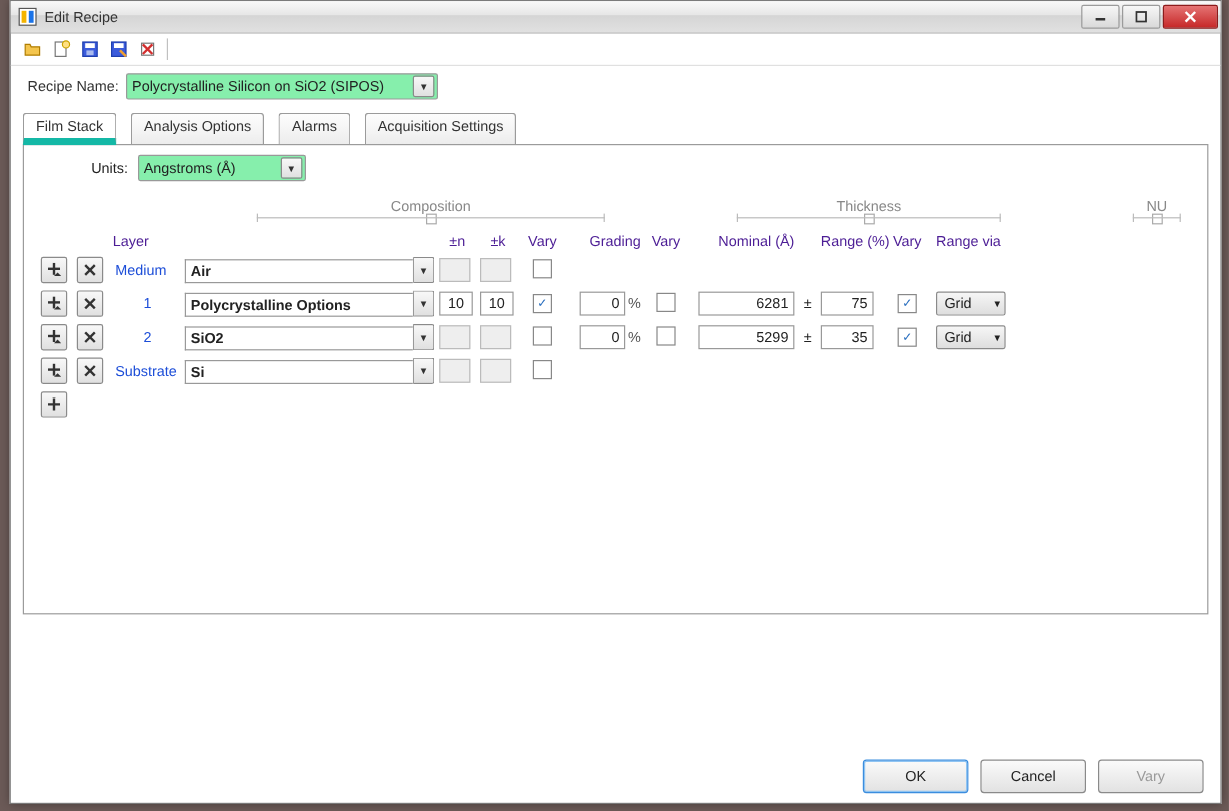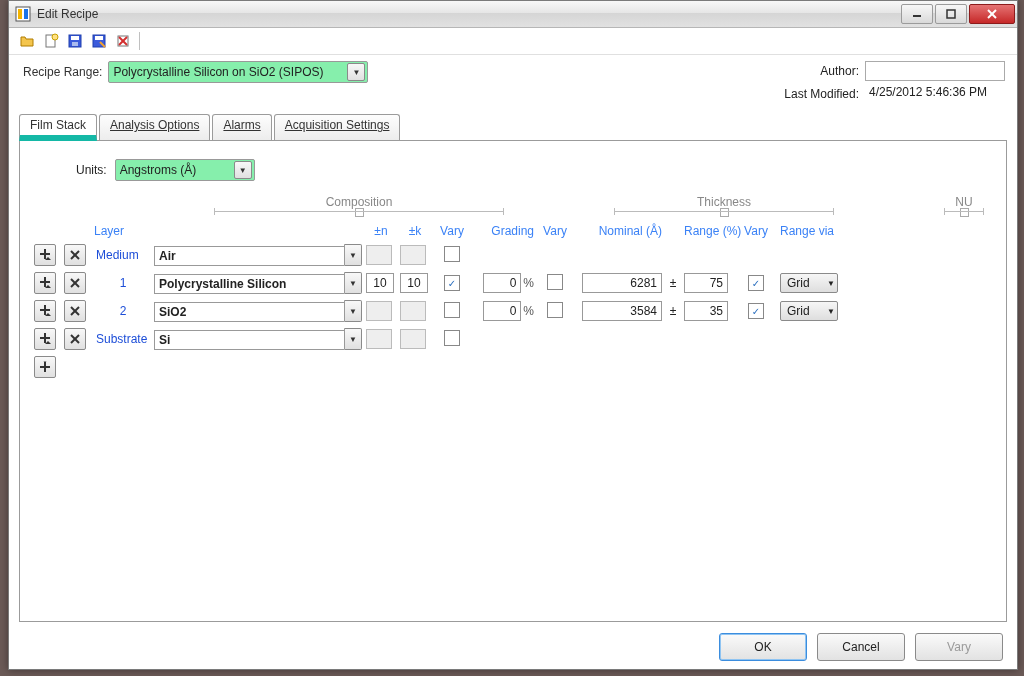--- a/index.html
+++ b/index.html
@@ -155,32 +155,32 @@
     border: 1px solid #9b9b9b;
     border-bottom: none;
     padding: 3px 10px;
     background: linear-gradient(to bottom,#fdfdfd,#ececec);
     margin-right: 0;
     border-top-left-radius: 3px;
     border-top-right-radius: 3px;
     color: #333;
     position: relative;
   }
-  .tab + .tab { margin-left: 2px; text-decoration: underline; }
+  .tab + .tab { margin-left: 12px; }
   .tab.active {
     background: #fff;
     border-bottom: 6px solid #14b8a6;
     z-index: 2;
   }
   .tabpanel {
     margin: 0 10px 10px 10px;
     border: 1px solid #9b9b9b;
-    height: 482px;
+    height: 392px;
     background: #fff;
-    padding: 18px 14px;
+    padding: 8px 14px;
     box-sizing: border-box;
     position: relative;
   }
   
   .units-row {
     display: flex;
     align-items: center;
     gap: 8px;
     margin-left: 42px;
     margin-bottom: 14px;
@@ -241,21 +241,21 @@
       14px   
       48px   
       40px   
       62px   
       40px;  
     align-items: center;
     column-gap: 4px;
     min-height: 28px;
   }
   .colhdr {
-    color: #3b82f6;
+    color: #4c1d95;
     font-size: 12px;
     min-height: 20px;
     margin-top: 2px;
   }
   .colhdr > div { white-space: nowrap; }
   .iconbtn {
     width: 20px; height: 20px;
     border: 1px solid #8a8a8a;
     background: linear-gradient(to bottom,#f8f8f8,#e0e0e0);
     border-radius: 2px;
@@ -413,31 +413,25 @@
           <rect x="3" y="3" width="10" height="10" fill="#fff" stroke="#777"></rect>
           <line x1="4" y1="4" x2="12" y2="12" stroke="#d32f2f" stroke-width="2"></line>
           <line x1="12" y1="4" x2="4" y2="12" stroke="#d32f2f" stroke-width="2"></line>
         </svg>
     </div>
     <div class="tsep"></div>
   </div>
 
   <div class="header">
     <div class="recipe-name">
-      <label>Recipe Range:</label>
+      <label>Recipe Name:</label>
       <div class="combo">
         <span class="text" style="min-width:230px">Polycrystalline Silicon on SiO2 (SIPOS)</span>
         <span class="arrow">▼</span>
       </div>
-    </div>
-    <div class="right-meta">
-      <div>Author:</div>
-      <div class="field"></div>
-      <div>Last Modified:</div>
-      <div class="field ro">4/25/2012 5:46:36 PM</div>
     </div>
   </div>
 
   <div class="tabs">
     <div class="tab active">Film Stack</div>
     <div class="tab">Analysis Options</div>
     <div class="tab">Alarms</div>
     <div class="tab">Acquisition Settings</div>
   </div>
 
@@ -532,21 +526,21 @@
               </svg>
   </div>
             <div class="iconbtn">
     <svg width="10" height="10">
                 <line x1="1" y1="1" x2="9" y2="9" stroke="#333" stroke-width="2"></line>
                 <line x1="9" y1="1" x2="1" y2="9" stroke="#333" stroke-width="2"></line>
               </svg>
   </div>
             <div class="layer-lbl center">1</div>
             <div class="material">
-             <div class="txtbox">Polycrystalline Silicon</div>
+             <div class="txtbox">Polycrystalline Options</div>
              <span class="arrowbtn">▼</span>
            </div>
             <div class="txtbox small">10</div>
             <div class="txtbox small">10</div>
             <div class="center"><span class="chk">✓</span></div>
             <div class="grading">
                <div class="txtbox">0</div>
                <span class="pct">%</span>
              </div>
             <div class="center"><span class="chk"></span></div>
@@ -580,21 +574,21 @@
              <span class="arrowbtn">▼</span>
            </div>
             <div class="disabledbox"></div>
             <div class="disabledbox"></div>
             <div class="center"><span class="chk"></span></div>
             <div class="grading">
                <div class="txtbox">0</div>
                <span class="pct">%</span>
              </div>
             <div class="center"><span class="chk"></span></div>
-            <div class="txtbox" style="width:80px;justify-self:end">3584</div>
+            <div class="txtbox" style="width:80px;justify-self:end">5299</div>
             <div class="center">±</div>
             <div class="txtbox" style="width:44px">35</div>
             <div class="center"><span class="chk">✓</span></div>
             <div class="refine">
                <span>Grid</span>
                <span class="tri">▼</span>
              </div>
             <div></div>
           </div>
           <div class="row">

